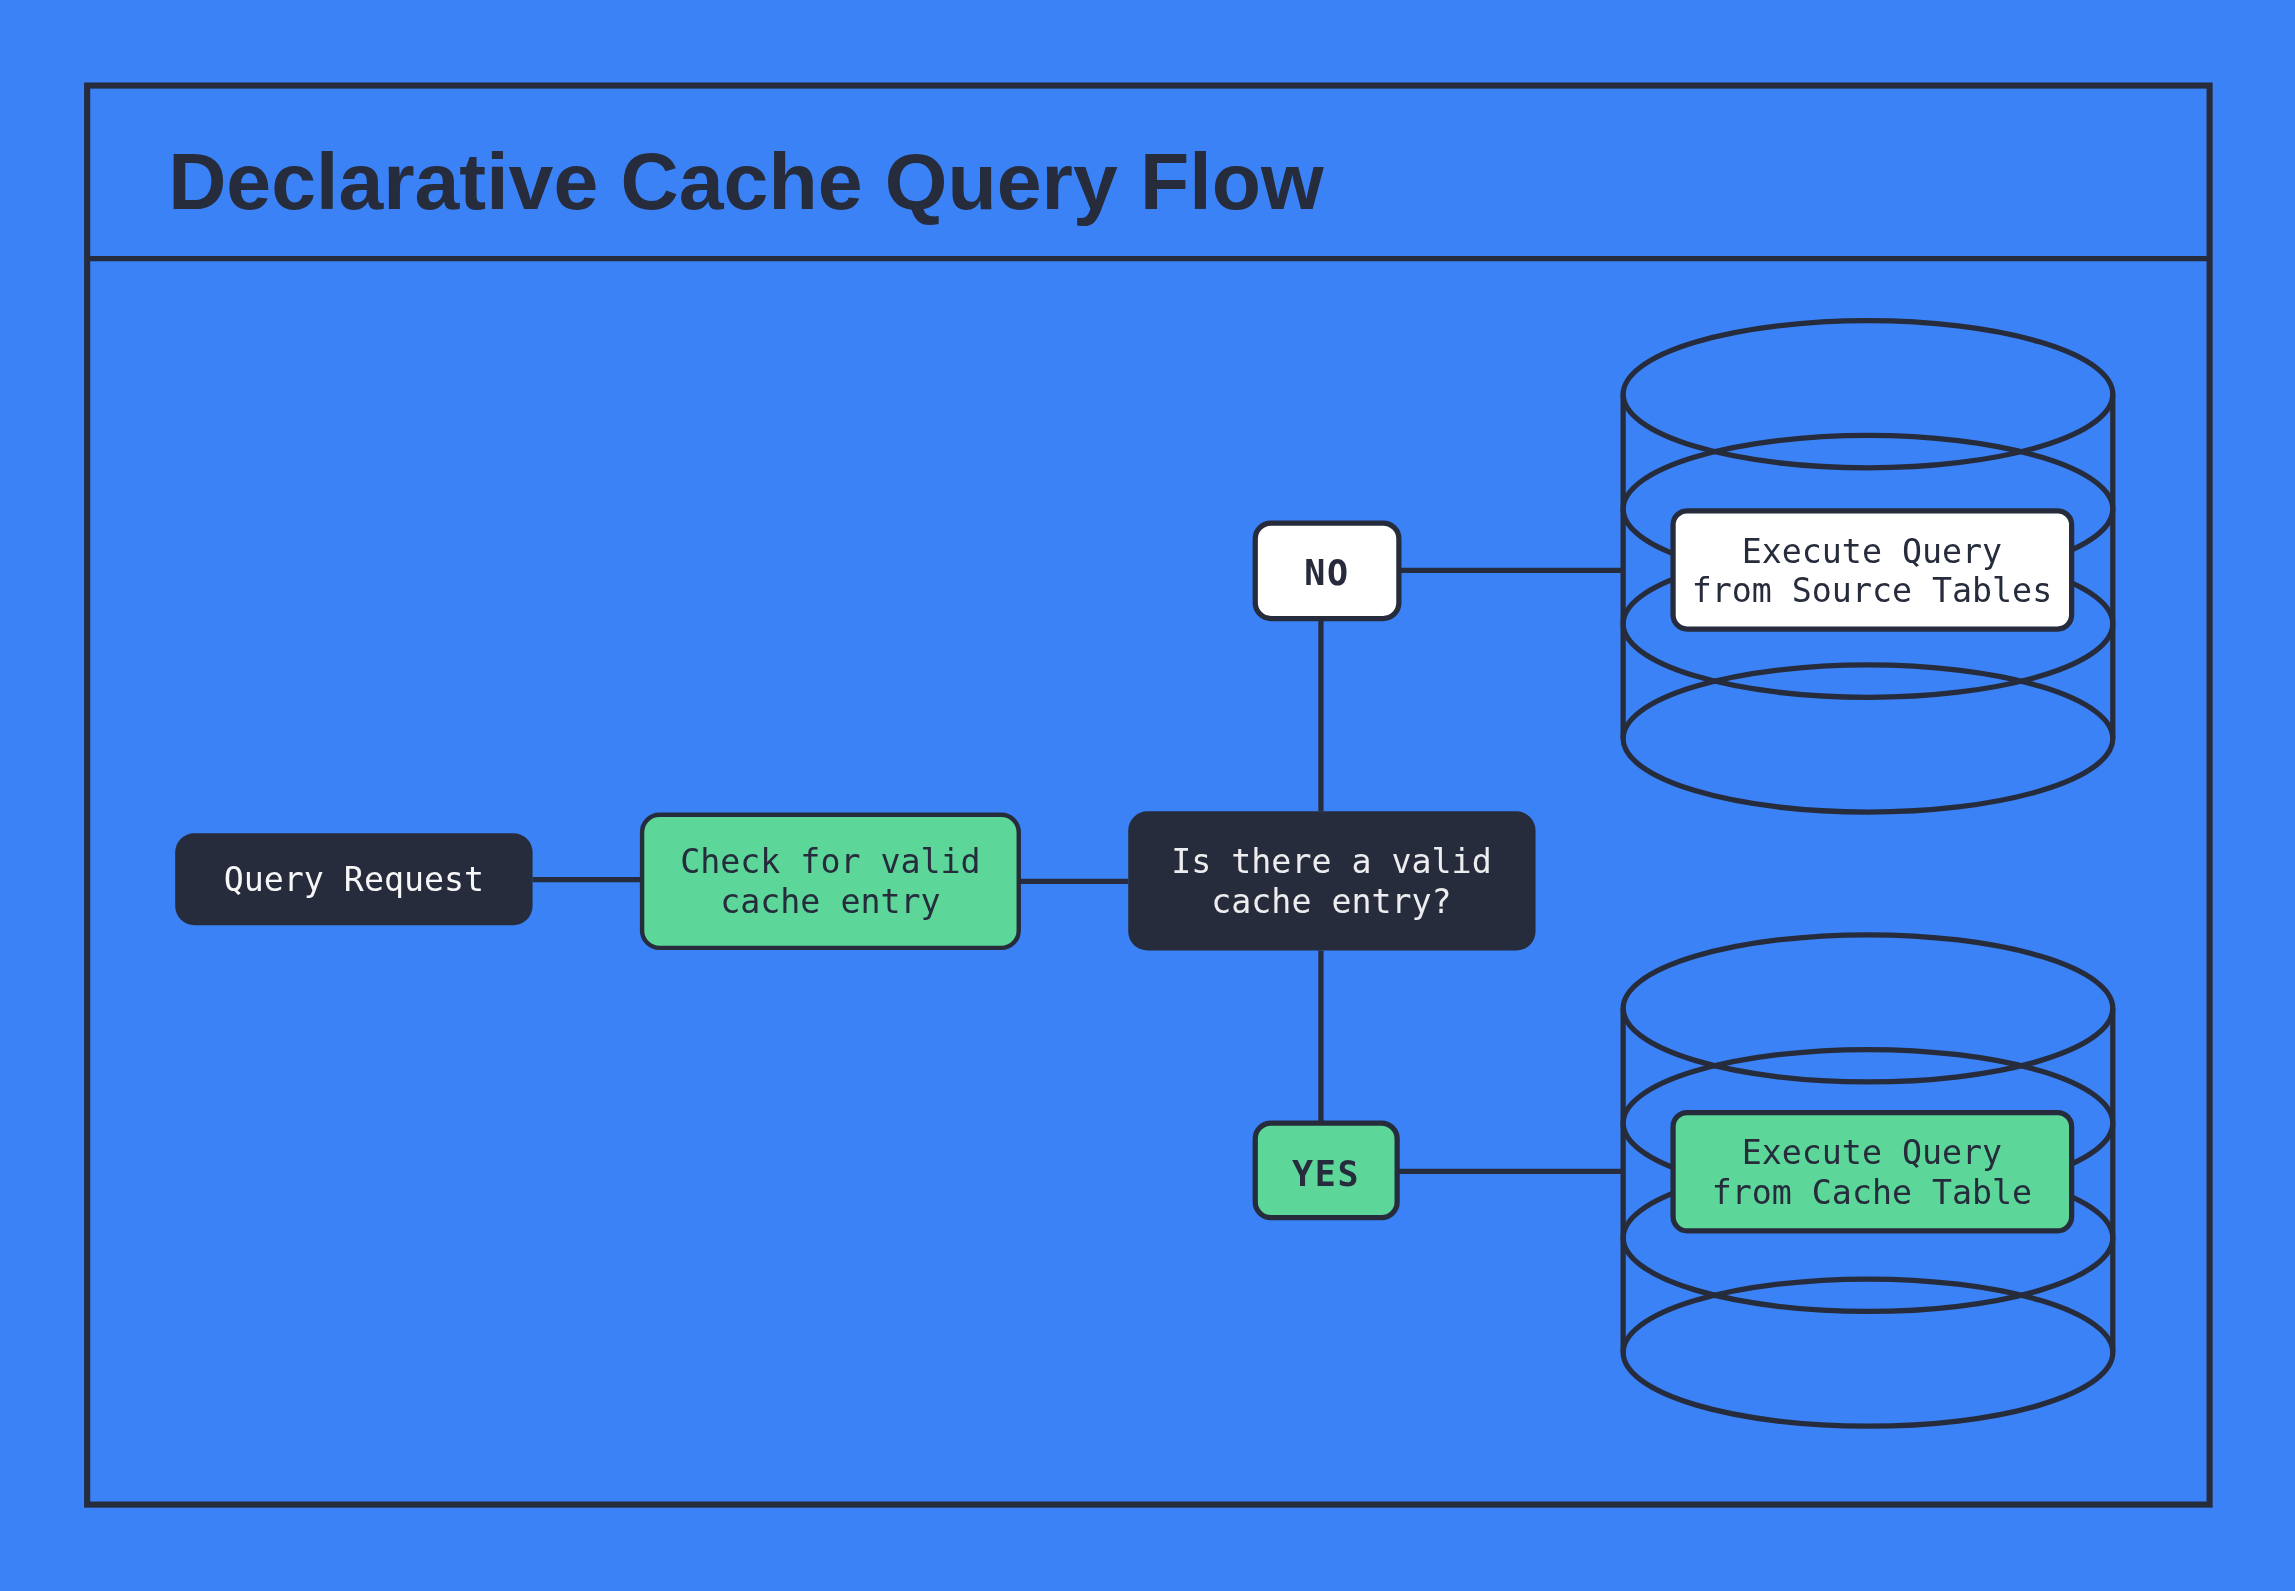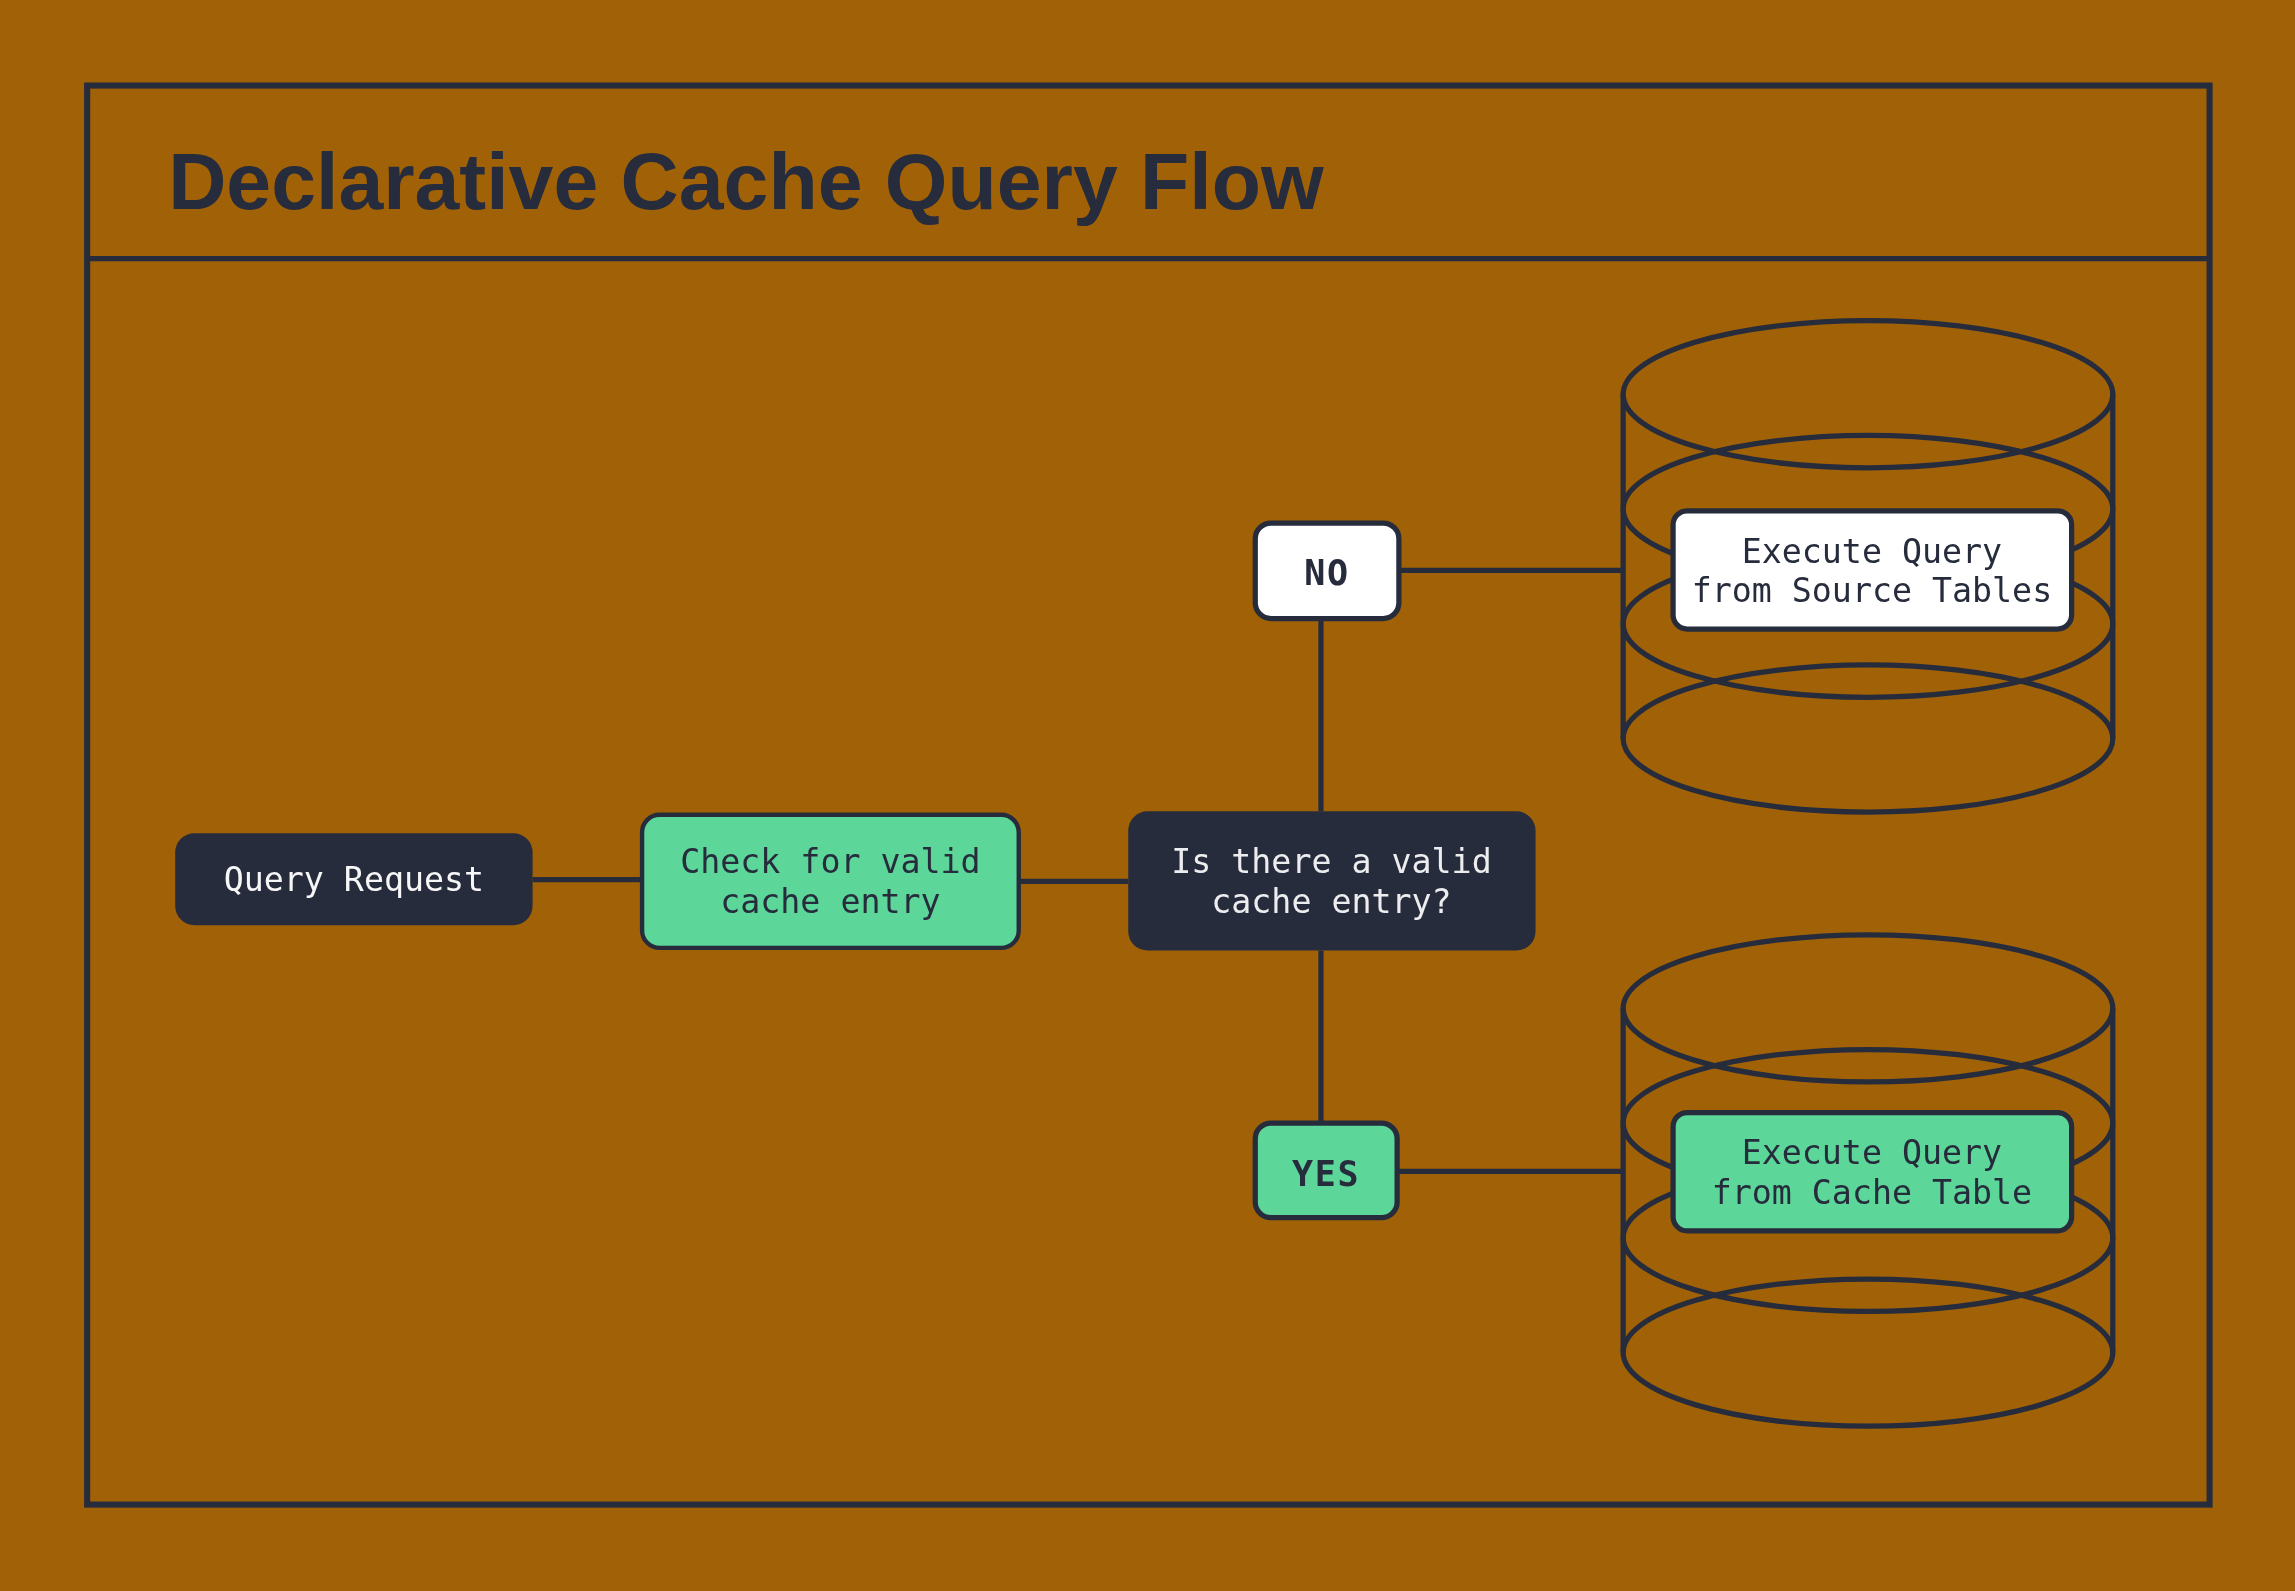--- a/index.html
+++ b/index.html
@@ -1,20 +1,20 @@
 <!DOCTYPE html>
 <html style="font-size:14px"><head>
 <meta charset="utf-8">
 <style>
   html, body { margin: 0; padding: 0; background: #ffffff; }
   .canvas {
     position: relative;
     width: 2295px;
     height: 1591px;
-    background: #a16207;
+    background: #3b82f6;
     font-family: "DejaVu Sans Mono", monospace;
   }
   svg { display: block; }
   .frame      { fill: none; stroke: #262c3c; stroke-width: 7; }
   .sepline    { stroke: #262c3c; stroke-width: 6; }
   .connector  { stroke: #262c3c; stroke-width: 6; fill: none; }
   .cyl        { fill: none; stroke: #262c3c; stroke-width: 6; }
   .node-rect-borderless { stroke: none; }
   .node-border-5 { stroke: #262c3c; stroke-width: 5; }
   .node-border-6 { stroke: #262c3c; stroke-width: 6; }

